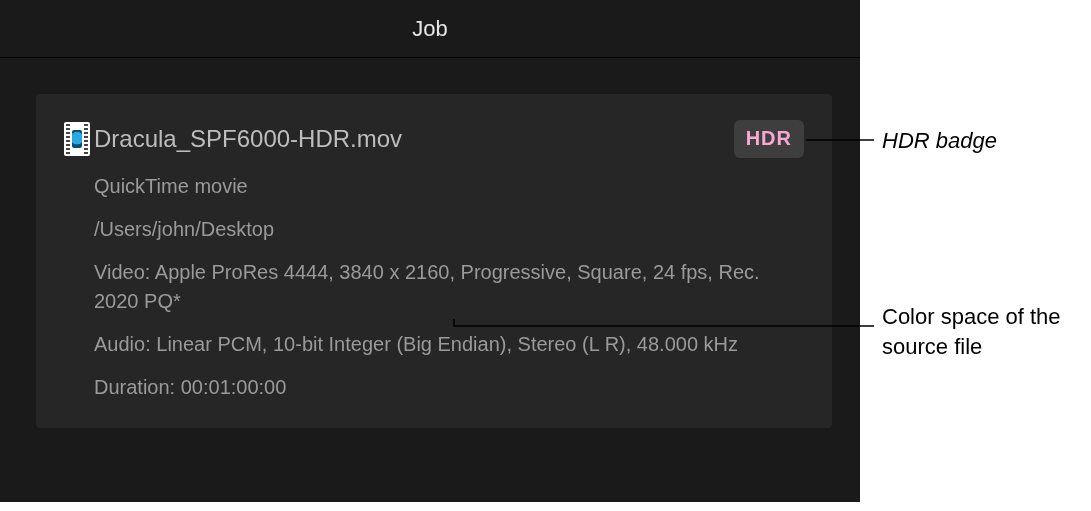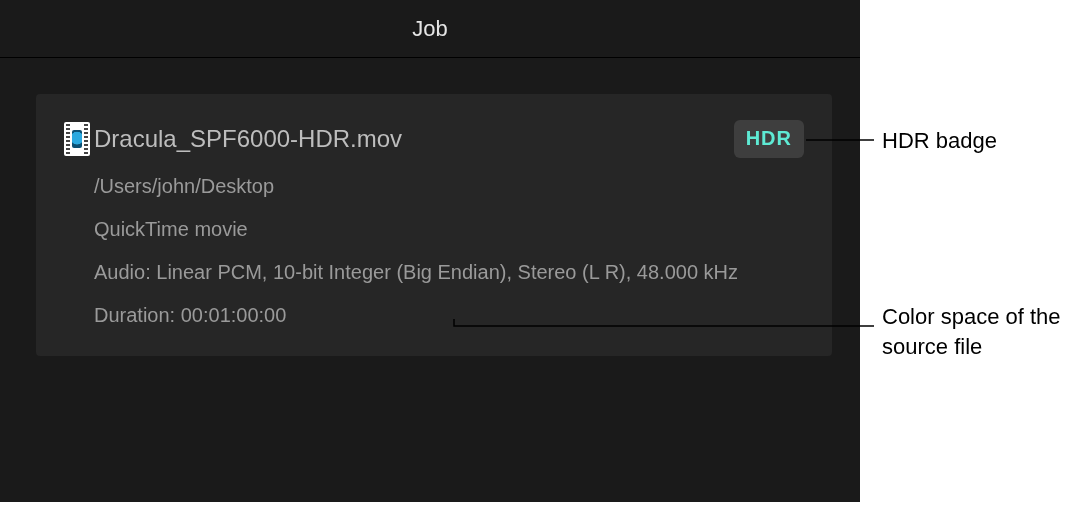--- a/index.html
+++ b/index.html
@@ -97,38 +97,38 @@
       justify-content: space-between;
       margin-bottom: 14px;
     }
     .filename {
       font-size: 24px;
       color: #bdbdbd;
       font-weight: 400;
     }
     .hdr-badge {
       background: #3e3e3e;
-      color: #5eead4;
+      color: #f9a8d4;
       font-weight: 700;
       font-size: 20px;
       letter-spacing: 1px;
       padding: 4px 12px 5px 12px;
       border-radius: 6px;
     }
     .meta { margin-bottom: 14px; }
     .meta:last-child { margin-bottom: 4px; }
 
     .callout {
       position: absolute;
       color: #000;
       font-size: 22px;
       line-height: 1.35;
       font-family: -apple-system, "Helvetica Neue", Arial, sans-serif;
     }
-    .callout-hdr { left: 882px; top: 126px; }
+    .callout-hdr { left: 882px; top: 126px; font-style: italic; }
     .callout-colorspace { left: 882px; top: 294px; width: 200px; margin-top: 8px; }
     .leader {
       position: absolute;
       stroke: #000;
       stroke-width: 1.5;
       fill: none;
     }
   </style>
 </head>
 <body>
@@ -142,22 +142,23 @@
     <div class="file-icon-wrap">
       <div class="file-icon">
         <div class="file-icon-preview"></div>
       </div>
     </div>
     <div class="details">
       <div class="filename-row">
         <span class="filename">Dracula_SPF6000-HDR.mov</span>
         <span class="hdr-badge">HDR</span>
       </div>
+      <div class="meta">QuickTime movie</div>
       <div class="meta">/Users/john/Desktop</div>
-      <div class="meta">QuickTime movie</div>
+      <div class="meta">Video: Apple ProRes 4444, 3840 x 2160, Progressive, Square, 24 fps, Rec. 2020 PQ*</div>
       <div class="meta">Audio: Linear PCM, 10-bit Integer (Big Endian), Stereo (L R), 48.000 kHz</div>
       <div class="meta">Duration: 00:01:00:00</div>
     </div>
   </div>
 </div>
 
 <svg class="leader" style="left:0;top:0;position:absolute;" width="1091" height="511">
   <line x1="806" y1="140" x2="874" y2="140"></line>
   <path d="M454 319 L454 326 L874 326"></path>
 </svg>

